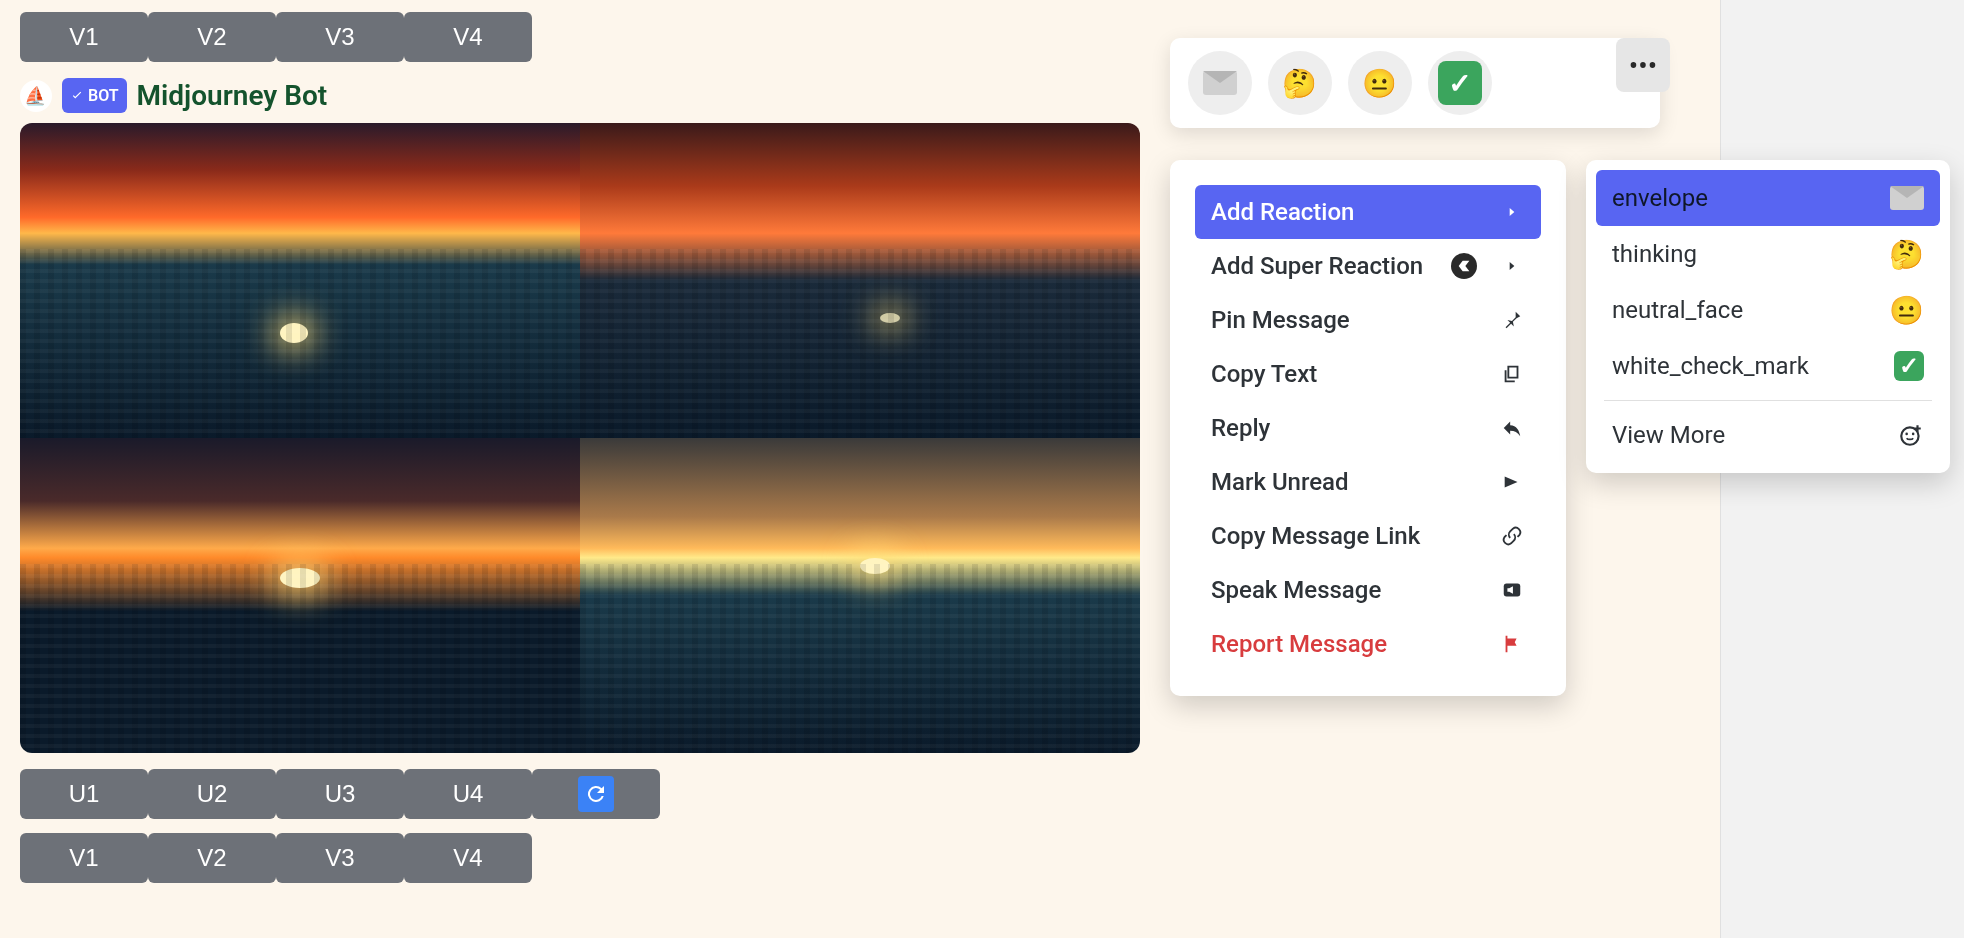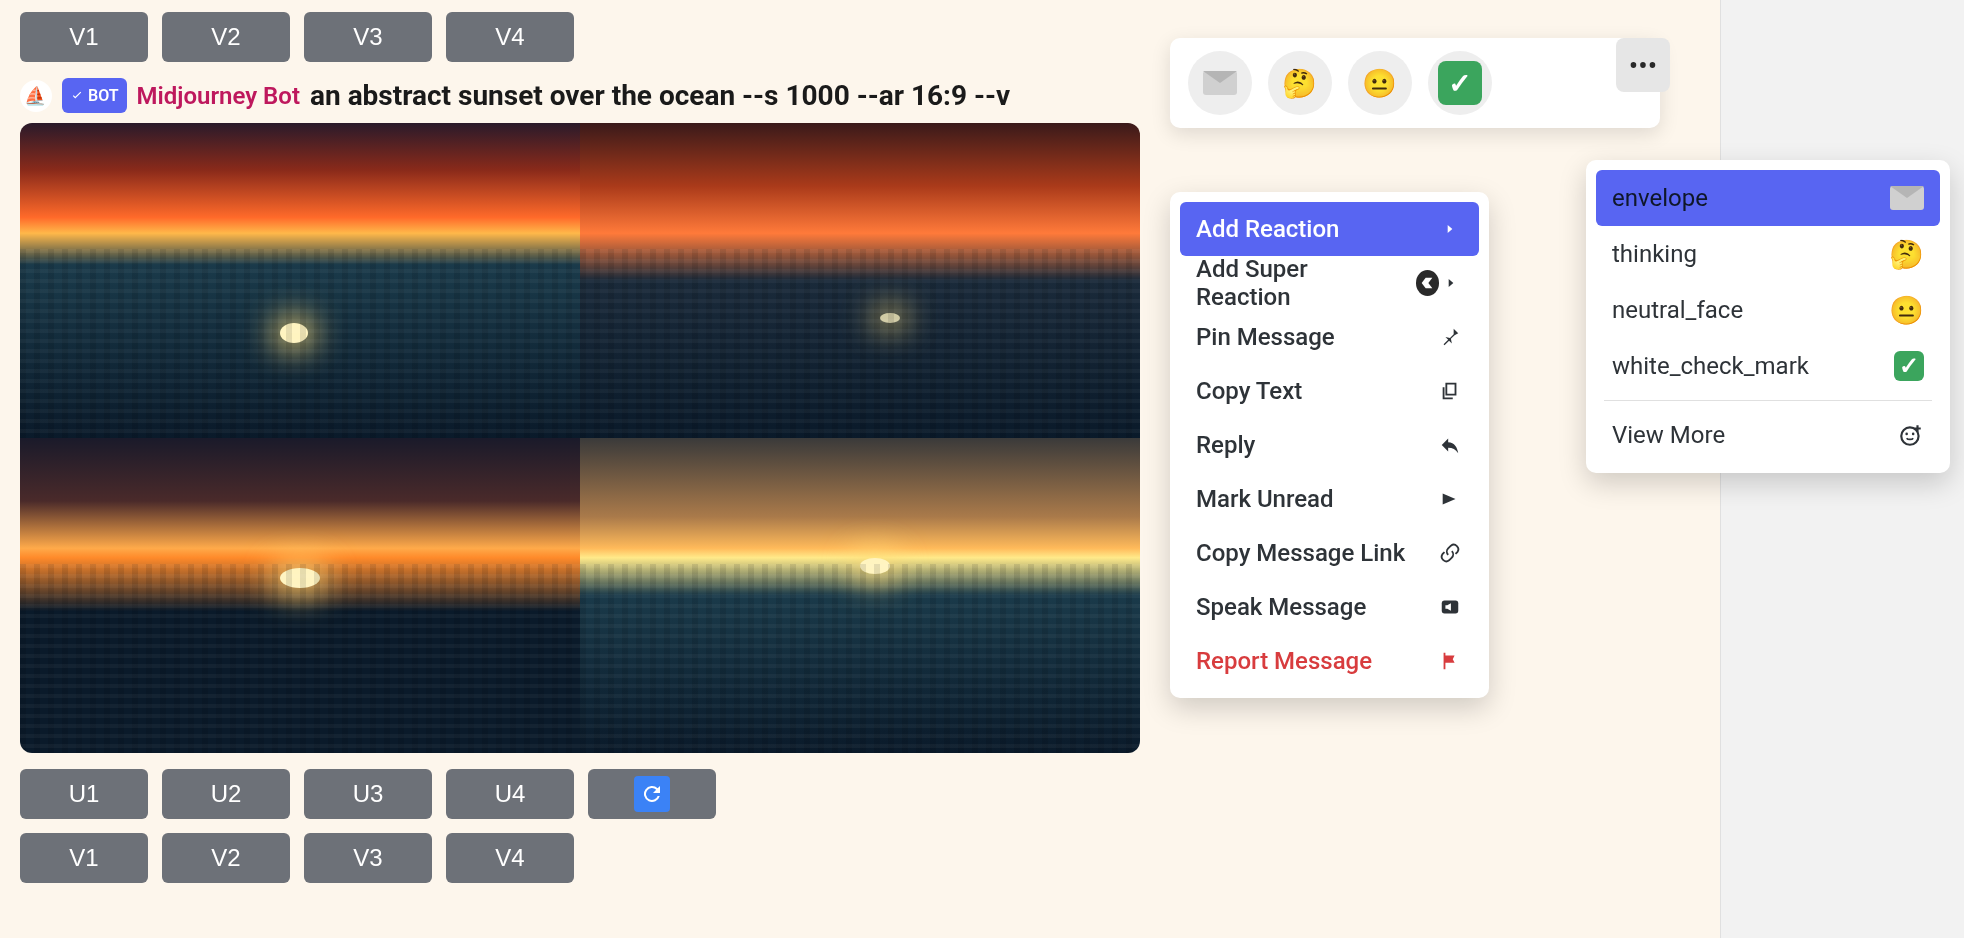--- a/index.html
+++ b/index.html
@@ -32,21 +32,20 @@
   .right-strip-divider {
     position: absolute;
     left: 1680px;
     top: 0;
     width: 40px;
     height: 938px;
     background: #fdf6ec;
   }
   .btn-row {
     display: flex;
-    gap: 14px;
     margin-bottom: 14px;
   }
   .grey-btn {
     background: #6d7178;
     color: #fff;
     border: none;
     border-radius: 6px;
     width: 128px;
     height: 50px;
     font-size: 24px;
@@ -95,22 +94,22 @@
     color: #fff;
     font-size: 16px;
     font-weight: 600;
     padding: 8px 8px;
     border-radius: 6px;
     display: inline-flex;
     align-items: center;
     gap: 4px;
   }
   .bot-name {
-    color: #be185d;
-    font-size: 24px;
+    color: #14532d;
+    font-size: 28px;
     font-weight: 600;
   }
   .prompt-text {
     color: #1a1a1a;
     font-size: 28px;
     font-weight: 700;
     white-space: nowrap;
     overflow: hidden;
   }
   .image-grid {
@@ -168,26 +167,25 @@
     display:flex;align-items:center;justify-content:center;
     font-size:28px;color:#2a2a2a;cursor:pointer;
     margin-left: 8px;
   }
 
   
   .context-menu {
     position: absolute;
     left: 1170px;
     top: 160px;
-    width: 319px;
+    width: 396px;
     background: #fff;
     border-radius: 10px;
     box-shadow: 0 10px 28px rgba(0,0,0,0.18);
-    padding: 10px;
-    margin-top: 32px;
+    padding: 25px;
   }
   .menu-item {
     display: flex;
     align-items: center;
     justify-content: space-between;
     height: 54px;
     padding: 0 16px;
     border-radius: 6px;
     color: #2e3338;
     font-size: 24px;
@@ -246,21 +244,20 @@
 
   <div class="message-header">
     <div class="avatar">⛵</div>
     <span class="bot-badge">
       <svg width="14" height="14" viewBox="0 0 24 24">
           <path fill="#fff" d="M9 16.2l-4.2-4.2 1.4-1.4L9 13.4l8.8-8.8 1.4 1.4z"></path>
         </svg>
       <span>BOT</span>
     </span>
     <span class="bot-name">Midjourney Bot</span>
-    <span class="prompt-text">an abstract sunset over the ocean --s 1000 --ar 16:9 --v</span>
   </div>
 
   <div class="image-grid">
     <div class="img-cell sunset1 waves">
         <div class="sun"></div>
       </div>
     <div class="img-cell sunset2 waves">
         <div class="sun"></div>
       </div>
     <div class="img-cell sunset3 waves">

